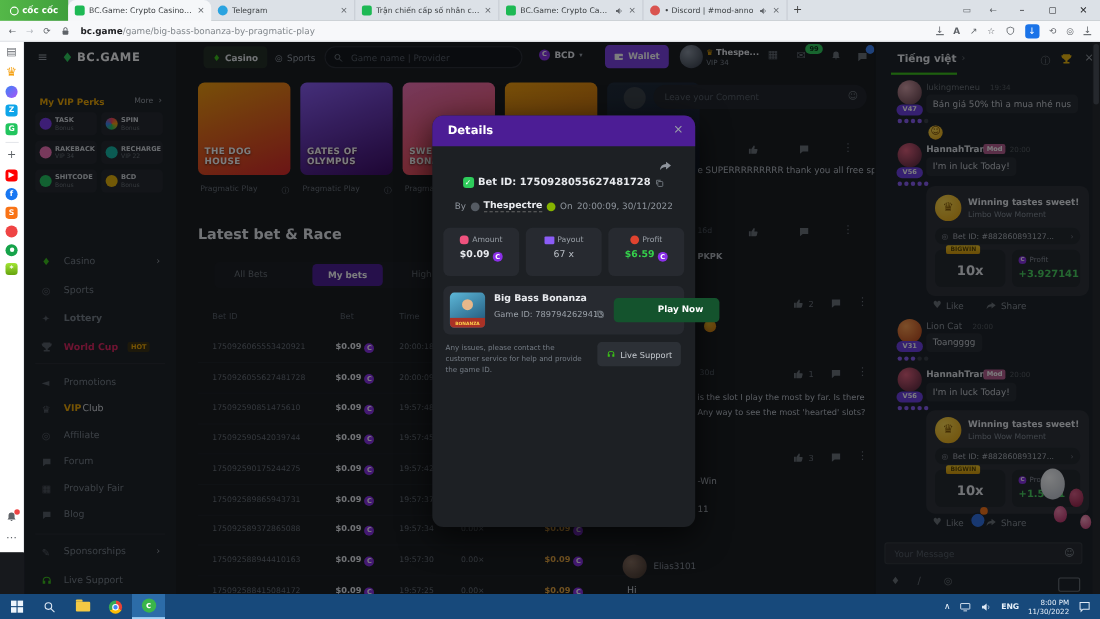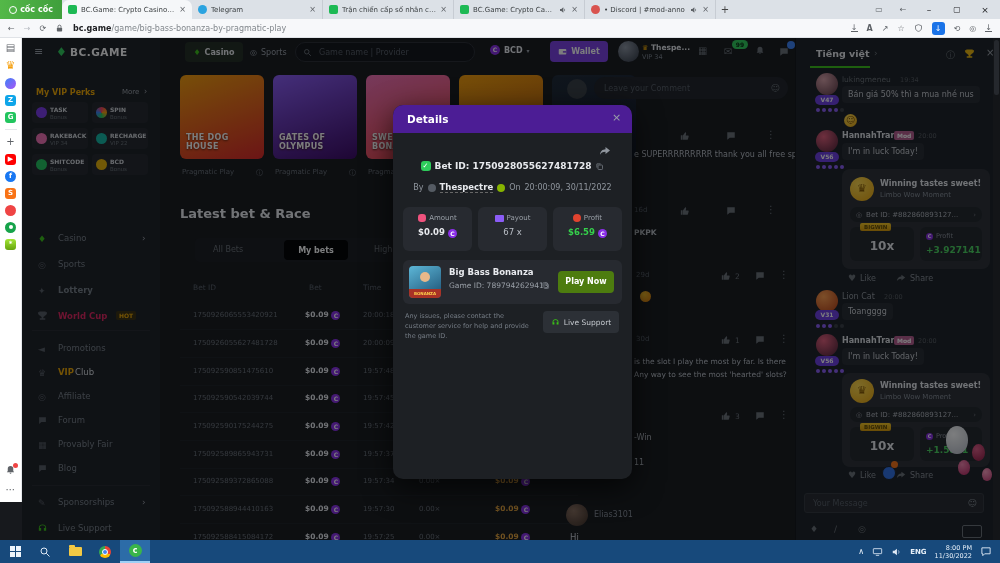--- a/index.html
+++ b/index.html
@@ -337,21 +337,21 @@
     <div class="banner" style="left:530px;background:linear-gradient(160deg,#1f2937,#111827);"></div>
     <span class="cap" style="left:160px;">Pragmatic Play</span>
     <span class="cap" style="left:234px;">ⓘ</span>
     <span class="cap" style="left:253px;">Pragmatic Play</span>
     <span class="cap" style="left:327px;">ⓘ</span>
     <span class="cap" style="left:346px;">Pragmatic Play</span>
 
     <span class="a b" style="left:158px;top:168px;font-size:13px;color:#e8eaee;">Latest bet &amp; Race</span>
     <div class="a" style="left:173px;top:200px;width:362px;height:24px;background:#1b1d21;border-radius:5px;"></div>
     <span class="a" style="left:191px;top:207px;font-size:8px;color:#6b7178;">All Bets</span>
-    <div class="a f" style="left:262px;top:202px;width:64px;height:20px;background:#000000;border-radius:4px;justify-content:center;">
+    <div class="a f" style="left:262px;top:202px;width:64px;height:20px;background:#4c1d95;border-radius:4px;justify-content:center;">
       <span class="b" style="font-size:8px;color:#fff;">My bets</span>
     </div>
     <span class="a" style="left:352px;top:207px;font-size:8px;color:#6b7178;">High Rollers</span>
 
     <span class="a" style="left:171px;top:245px;font-size:7.5px;color:#596068;">Bet ID</span>
     <span class="a" style="left:287px;top:245px;font-size:7.5px;color:#596068;">Bet</span>
     <span class="a" style="left:341px;top:245px;font-size:7.5px;color:#596068;">Time</span>
     <span class="a" style="left:397px;top:245px;font-size:7.5px;color:#596068;">Payout</span>
     <span class="a" style="left:477px;top:245px;font-size:7.5px;color:#596068;">Profit</span>
 
@@ -686,21 +686,21 @@
       <span class="a" style="left:6px;top:6px;width:32px;height:32px;border-radius:4px;background:linear-gradient(150deg,#5db7d8,#1b4f72);overflow:hidden;">
         <span class="dot" style="position:absolute;left:11px;top:6px;width:10px;height:10px;background:#e8b88a;"></span>
         <span style="position:absolute;left:0;bottom:0;width:32px;height:9px;background:#a93226;color:#ffd24d;font-size:4px;font-weight:bold;text-align:center;line-height:9px;">BONANZA</span>
       </span>
       <span class="a b" style="left:46px;top:7px;font-size:8.5px;color:#e8eaee;">Big Bass Bonanza</span>
       <span class="a" style="left:46px;top:21px;font-size:7.5px;color:#9aa0a8;">Game ID: 7897942629413</span>
       <svg class="a" style="left:138px;top:21px;" width="9" height="9" viewBox="0 0 24 24">
           <rect x="8" y="8" width="12" height="12" rx="2" fill="none" stroke="#6b7178" stroke-width="2.4"></rect>
           <path d="M5 15V5h10" fill="none" stroke="#6b7178" stroke-width="2.4"></path>
         </svg>
-      <span class="a b" style="left:155px;top:11px;width:56px;height:22px;background:#4d7c0f;border-radius:4px;color:#fff;font-size:8px;text-align:center;line-height:22px;">Play Now</span>
+      <span class="a b" style="left:155px;top:11px;width:56px;height:22px;background:#14532d;border-radius:4px;color:#fff;font-size:8px;line-height:22px;padding-left:40px;">Play Now</span>
     </div>
 
     <span class="a" style="left:12px;top:206px;width:130px;font-size:6.5px;color:#767d86;line-height:10px;">Any issues, please contact the customer service for help and provide the game ID.</span>
     <div class="a f" style="left:150px;top:206px;width:76px;height:22px;background:#2c3036;border-radius:4px;justify-content:center;gap:4px;">
       <svg width="9" height="9" viewBox="0 0 24 24">
           <path fill="#3bc117" d="M12 3a8 8 0 00-8 8v6h5v-6H6a6 6 0 0112 0h-3v6h5v-6a8 8 0 00-8-8z"></path>
         </svg>
       <span style="font-size:7.5px;color:#c6cad0;">Live Support</span>
     </div>
   </div>

